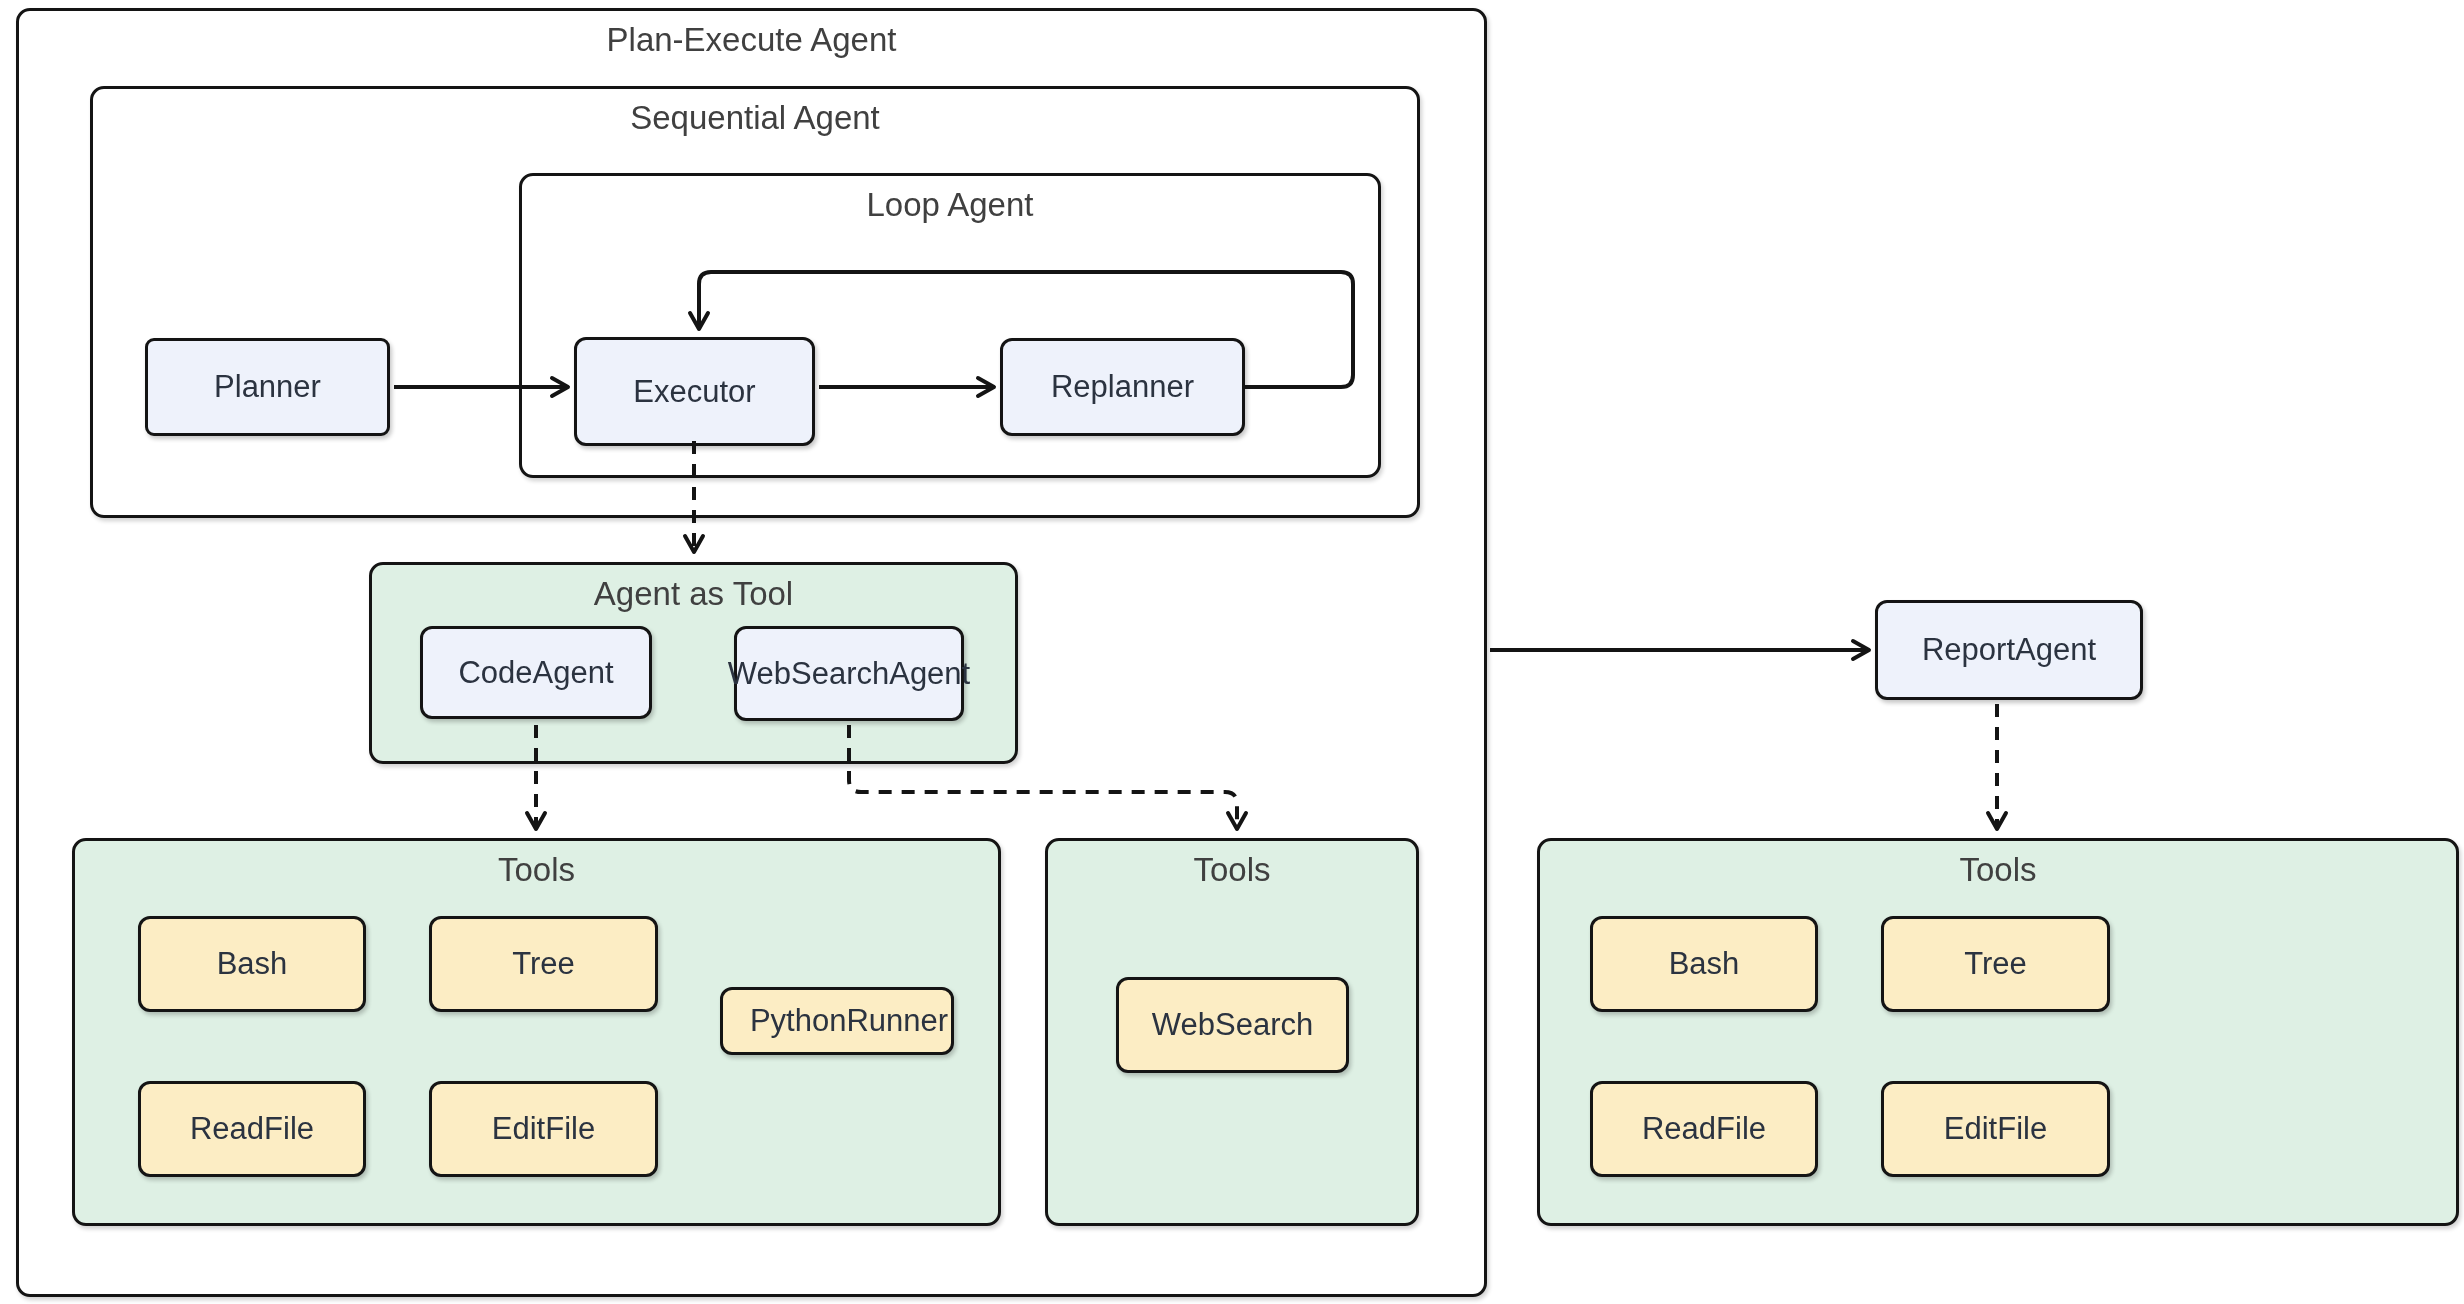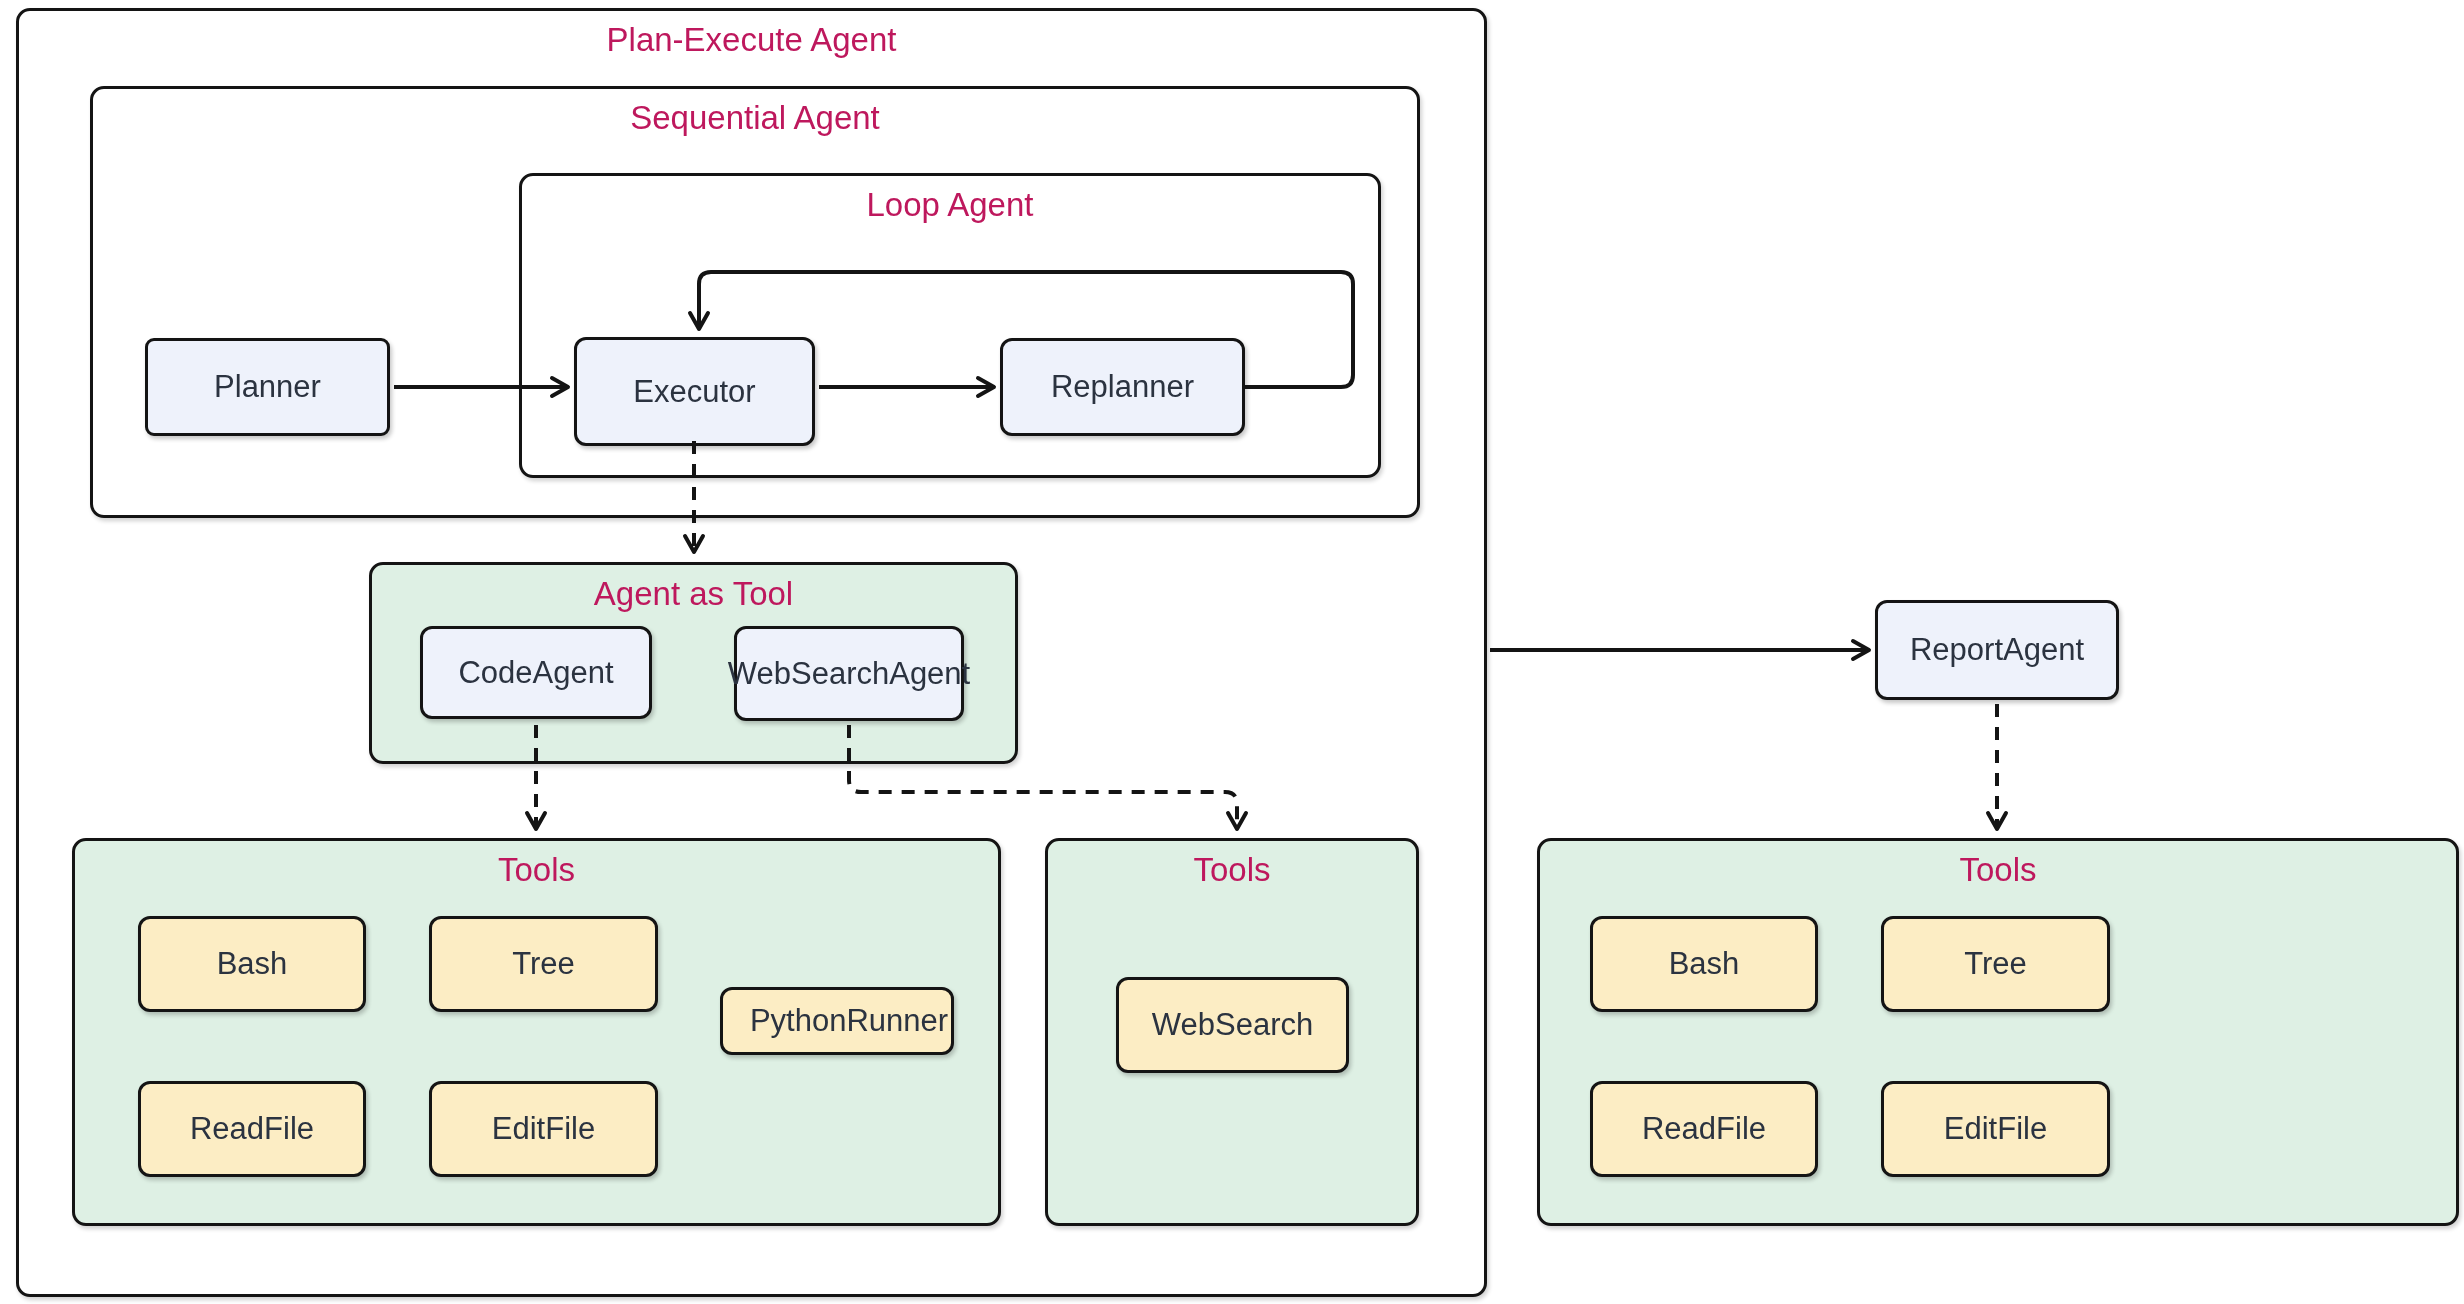--- a/index.html
+++ b/index.html
@@ -25,21 +25,21 @@
     background:#ffffff;
     box-shadow:2px 3px 4px rgba(0,0,0,0.18);
     box-sizing:border-box;
   }
   .container.green{background:var(--container_fill);}
   .container-title{
     position:absolute;
     left:0;right:0;top:10px;
     text-align:center;
     font-size:33px;
-    color:#be185d;
+    color:#404040;
   }
   .node{
     position:absolute;
     border:3.5px solid var(--line);
     border-radius:12px;
     display:flex;align-items:center;justify-content:center;
     font-size:31px;
     box-shadow:2px 3px 4px rgba(0,0,0,0.22);
     box-sizing:border-box;
     color:var(--text);
@@ -95,21 +95,21 @@
 
   <div class="container green" style="left:1537px;top:838px;width:922px;height:388px;">
     <span class="container-title">Tools</span>
   </div>
 
   <div class="node blue" style="left:145px;top:338px;width:245px;height:98px;border-radius:9px;">Planner</div>
   <div class="node blue" style="left:574px;top:337px;width:241px;height:109px;">Executor</div>
   <div class="node blue" style="left:1000px;top:338px;width:245px;height:98px;">Replanner</div>
   <div class="node blue" style="left:420px;top:626px;width:232px;height:93px;">CodeAgent</div>
   <div class="node blue" style="left:734px;top:626px;width:230px;height:95px;">WebSearchAgent</div>
-  <div class="node blue" style="left:1875px;top:600px;width:244px;height:100px;">ReportAgent</div>
+  <div class="node blue" style="left:1875px;top:600px;width:268px;height:100px;">ReportAgent</div>
 
   <div class="node yellow" style="left:138px;top:916px;width:228px;height:96px;">Bash</div>
   <div class="node yellow" style="left:429px;top:916px;width:229px;height:96px;">Tree</div>
   <div class="node yellow" style="left:720px;top:987px;width:234px;height:68px;padding-left:24px;">PythonRunner</div>
   <div class="node yellow" style="left:138px;top:1081px;width:228px;height:96px;">ReadFile</div>
   <div class="node yellow" style="left:429px;top:1081px;width:229px;height:96px;">EditFile</div>
 
   <div class="node yellow" style="left:1116px;top:977px;width:233px;height:96px;">WebSearch</div>
 
   <div class="node yellow" style="left:1590px;top:916px;width:228px;height:96px;">Bash</div>

